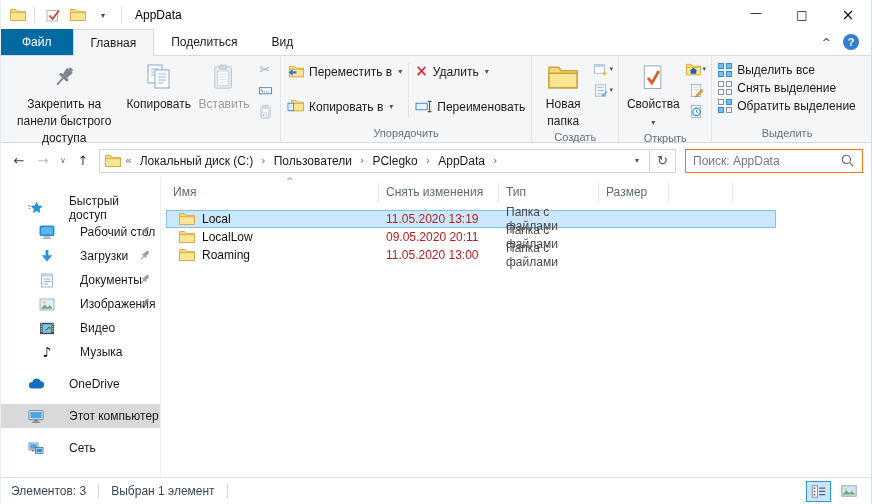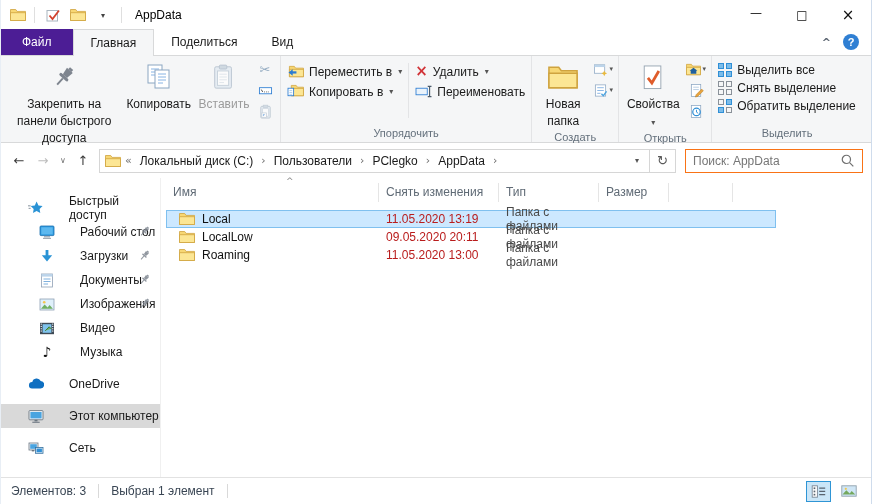--- a/index.html
+++ b/index.html
@@ -14,42 +14,42 @@
   .tb-sep { width:1px; height:16px; background:#dfdfdf; margin:0 3px; }
   .qat-btn { width:20px; height:22px; display:flex; align-items:center; justify-content:center; }
   .qat-dd { font-size:8px; color:#444; }
   .tb-title { margin-left:5px; color:#000; }
   .win-controls { display:flex; height:100%; flex:none; }
   .win-btn { width:46px; height:100%; display:flex; align-items:center; justify-content:center; font-size:12px; color:#111; }
   .win-btn.min span { position:relative; top:-2px; }
 
   
   .tabbar { height:26px; display:flex; align-items:flex-end; background:#fff; border-bottom:1px solid #d8d9da; flex:none; }
-  .tab-file { background:#4c1d95; color:#fff; padding:0 21px; height:26px; display:flex; align-items:center; }
+  .tab-file { background:#0369a1; color:#fff; padding:0 21px; height:26px; display:flex; align-items:center; }
   .tab { padding:0 17px; height:26px; display:flex; align-items:center; color:#1a1a1a; }
   .tab.active { background:#f5f6f7; border:1px solid #d8d9da; border-bottom:none; height:27px; margin-bottom:-1px; z-index:2; }
   .tab-right { margin-left:auto; display:flex; align-items:center; gap:12px; padding-right:12px; height:26px; }
   .collapse-btn { color:#5a6470; font-size:11px; font-weight:bold; }
   .help-circle { width:16px; height:16px; border-radius:50%; background:#2f7fd3; color:#fff; font-weight:bold; font-size:11px; display:flex; align-items:center; justify-content:center; }
 
   
   .ribbon { height:87px; background:#f5f6f7; border-bottom:1px solid #d8d9da; display:flex; align-items:stretch; padding-left:2px; flex:none; }
   .rgroup { display:flex; flex-direction:column; border-right:1px solid #e3e4e6; flex:none; }
   .rgroup-body { flex:1; display:flex; align-items:stretch; padding:1px 3px 0; }
   .rgroup-label { text-align:center; font-size:11px; color:#64707c; padding:1px 6px 3px; white-space:nowrap; }
   .rbig { display:flex; flex-direction:column; align-items:center; justify-content:flex-start; padding:2px 4px 0; text-align:center; line-height:17px; white-space:normal; }
   .rbig .ic { height:36px; display:flex; align-items:center; justify-content:center; }
   .rbig .lbl { margin-top:1px; }
   .rbig.disabled .lbl { color:#9b9b9b; }
   .rbig .dd { font-size:8px; color:#555; margin-top:1px; }
   .rsmall-col { display:flex; flex-direction:column; justify-content:flex-start; padding-top:3px; gap:3px; }
   .rtiny { width:24px; height:18px; display:flex; align-items:center; justify-content:center; gap:1px; }
   .rtiny .dd { font-size:7px; color:#555; }
   .rtiny.disabled { opacity:.55; }
-  .rrows { display:flex; flex-direction:column; padding-top:7px; gap:5px; }
+  .rrows { display:flex; flex-direction:column; padding-top:7px; gap:20px; }
   .rrow { display:flex; align-items:center; gap:5px; padding:0 3px; white-space:nowrap; }
   .rrow .dd { font-size:8px; color:#555; margin-left:1px; }
   .rgdivider { width:1px; background:#e3e4e6; margin:6px 3px 8px; }
   .del-x { color:#d13438; font-weight:bold; font-size:15px; line-height:15px; }
   .selgrid { display:grid; grid-template-columns:6px 6px; grid-template-rows:6px 6px; gap:2px; }
   .selgrid i { display:block; border:1px solid #2f8fd6; background:#7cbce9; }
   .selgrid.none i { border-color:#8a9199; background:transparent; }
   .selgrid.inv i:nth-child(1), .selgrid.inv i:nth-child(4) { border-color:#8a9199; background:transparent; }
 
   

